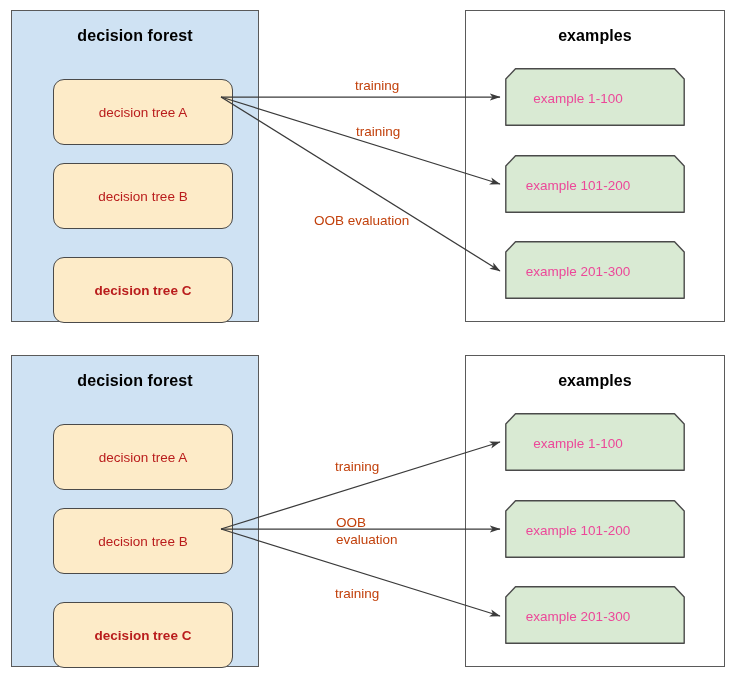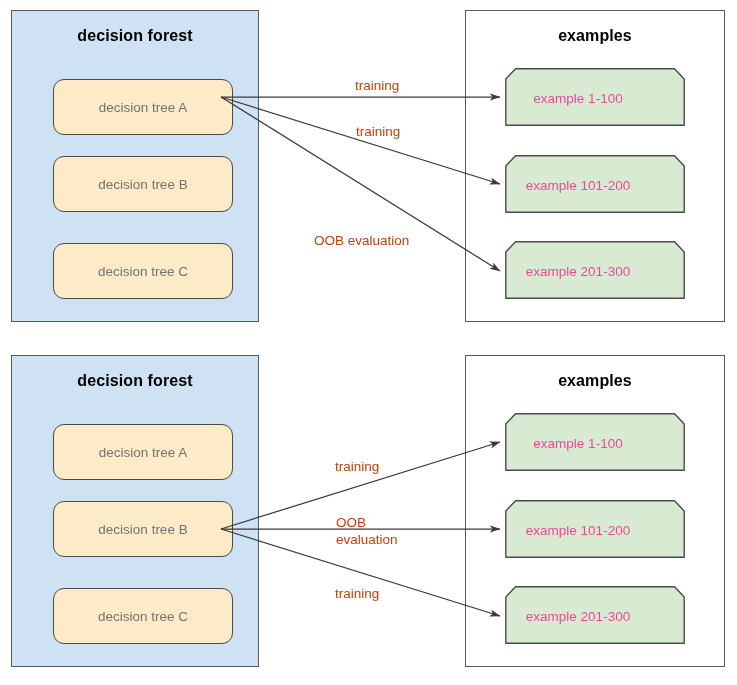--- a/index.html
+++ b/index.html
@@ -57,34 +57,34 @@
     font-size: 16px;
     font-weight: bold;
     letter-spacing: 0.1px;
   }
 
   
   .tree-node {
     position: absolute;
     left: 41px;
     width: 180px;
-    height: 56px;
+    height: 66px;
     background: #fdebc8;
     border: 1.4px solid #4a4a4a;
     border-radius: 11px;
     box-sizing: border-box;
     display: flex;
     align-items: center;
     justify-content: center;
     font-size: 13.5px;
-    color: #737373;
+    color: #b91c1c;
   }
   .tree-node.r0 { top: 68px; }
-  .tree-node.r1 { top: 145px; }
-  .tree-node.r2 { top: 232px; }
+  .tree-node.r1 { top: 152px; }
+  .tree-node.r2 { top: 246px; font-weight: bold; }
 
   
   .example-node {
     position: absolute;
     left: 505px;
     width: 180px;
     height: 58px;
     box-sizing: border-box;
   }
   .example-node.r0 { top: 68px; }
@@ -180,21 +180,21 @@
       </defs>
       <g stroke="#3a3a3a" stroke-width="1.25" fill="none">
         <path d="M 221,97 L 500,97" marker-end="url(#ah1)"></path>
         <path d="M 221,97 L 500,184" marker-end="url(#ah1)"></path>
         <path d="M 221,97 L 500,271" marker-end="url(#ah1)"></path>
       </g>
     </svg>
 
     <div class="edge-label" style="left:355px; top:78px;">training</div>
     <div class="edge-label" style="left:356px; top:124px;">training</div>
-    <div class="edge-label" style="left:314px; top:233px;">OOB evaluation</div>
+    <div class="edge-label" style="left:314px; top:213px;">OOB evaluation</div>
   </div>
 
   <div class="panel panel-2">
 
     <div class="forest-box">
       <div class="container-title">decision forest</div>
       <div class="tree-node r0">decision tree A</div>
       <div class="tree-node r1">decision tree B</div>
       <div class="tree-node r2">decision tree C</div>
     </div>

